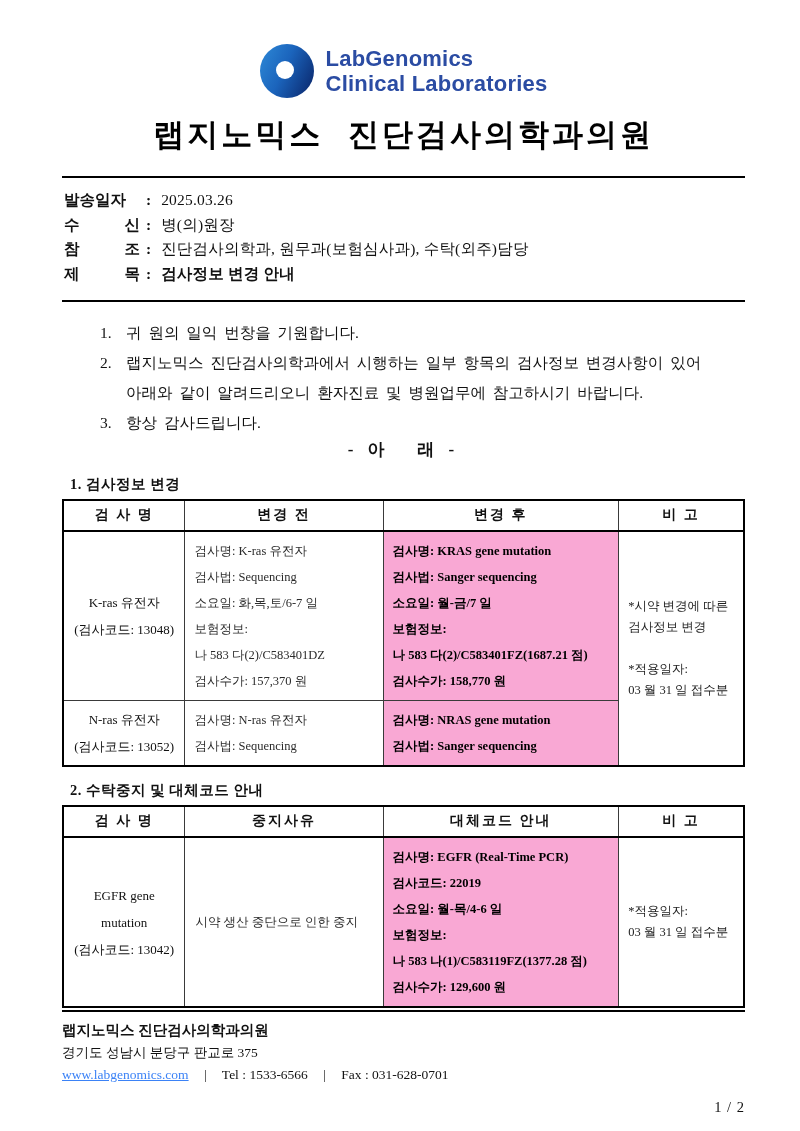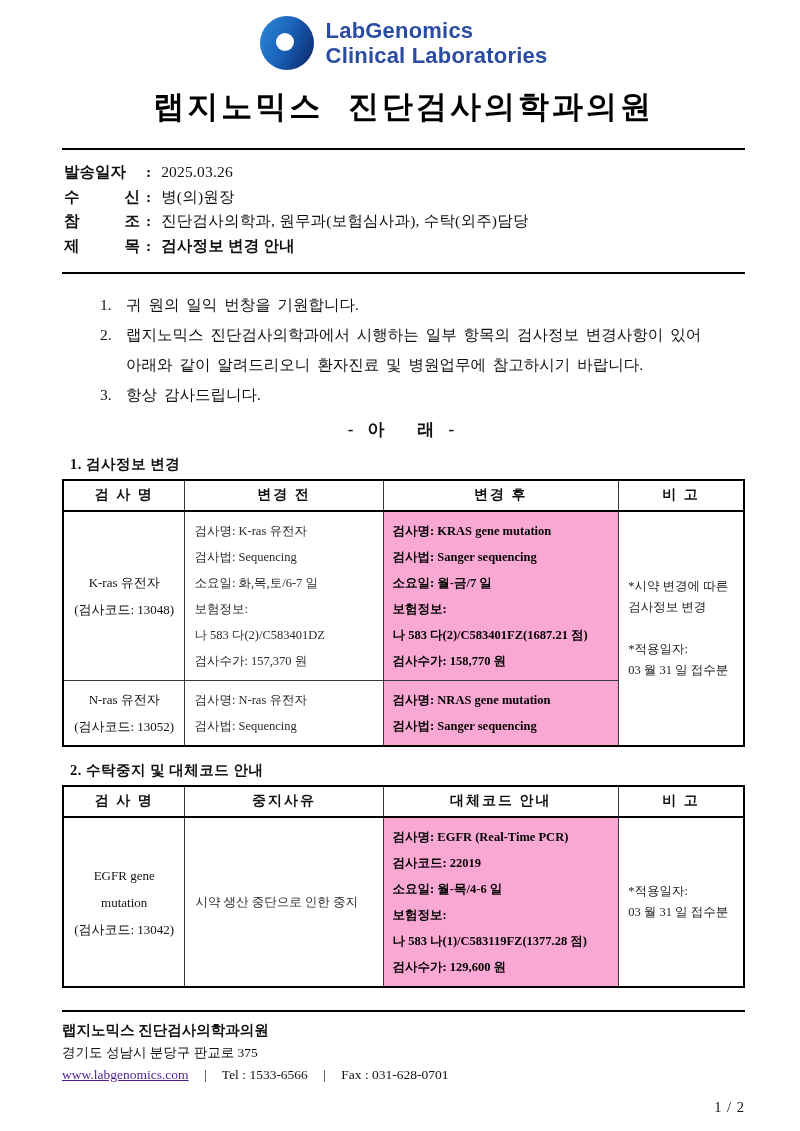--- a/index.html
+++ b/index.html
@@ -7,21 +7,21 @@
   .page {
     position: relative;
     width: 800px;
     height: 1131px;
     margin: 0 auto;
     background: #ffffff;
     font-family: "Liberation Serif", "DejaVu Serif", serif;
     color: #111;
     overflow: hidden;
   }
-  .content { padding: 12px 55px 0 62px; }
+  .content { padding: 40px 55px 0 62px; }
 
   
   .logo-row {
     display: flex;
     justify-content: center;
     align-items: center;
     gap: 12px;
     margin-top: 4px;
   }
   .donut {
@@ -84,21 +84,20 @@
   .body-item { display: flex; font-size: 15.5px; line-height: 30px; }
   .body-item .num { flex: 0 0 26px; }
   .body-item .txt { white-space: pre-line; word-spacing: 3px; }
 
   .below-marker {
     text-align: center;
     font-size: 17px;
     font-weight: bold;
     letter-spacing: 5px;
     white-space: pre;
-    margin-top: 8px;
   }
 
   
   .section-heading {
     font-size: 14.5px;
     font-weight: bold;
     margin: 14px 0 5px 8px;
     letter-spacing: 0.5px;
   }
   table.info-table {
@@ -165,21 +164,21 @@
   .footer {
     position: absolute;
     left: 62px;
     right: 55px;
     top: 1010px;
   }
   .footer-rule { border: none; border-top: 2px solid #000; }
   .footer-org { font-weight: bold; font-size: 14.5px; margin-top: 9px; }
   .footer-address { font-size: 13.5px; margin-top: 4px; }
   .footer-contact { font-size: 13.5px; margin-top: 5px; }
-  .footer-link { color: #4c1d95; text-decoration: underline; cursor: pointer; }
+  .footer-link { color: #3b82f6; text-decoration: underline; cursor: pointer; }
   .footer-sep { margin: 0 12px; color: #222; }
   .footer-page { text-align: right; font-size: 14.5px; margin-top: 16px; letter-spacing: 1px; }
 </style>
 </head>
 <body>
 
 <div class="page">
   <div class="content">
 
     <div class="logo-row">

